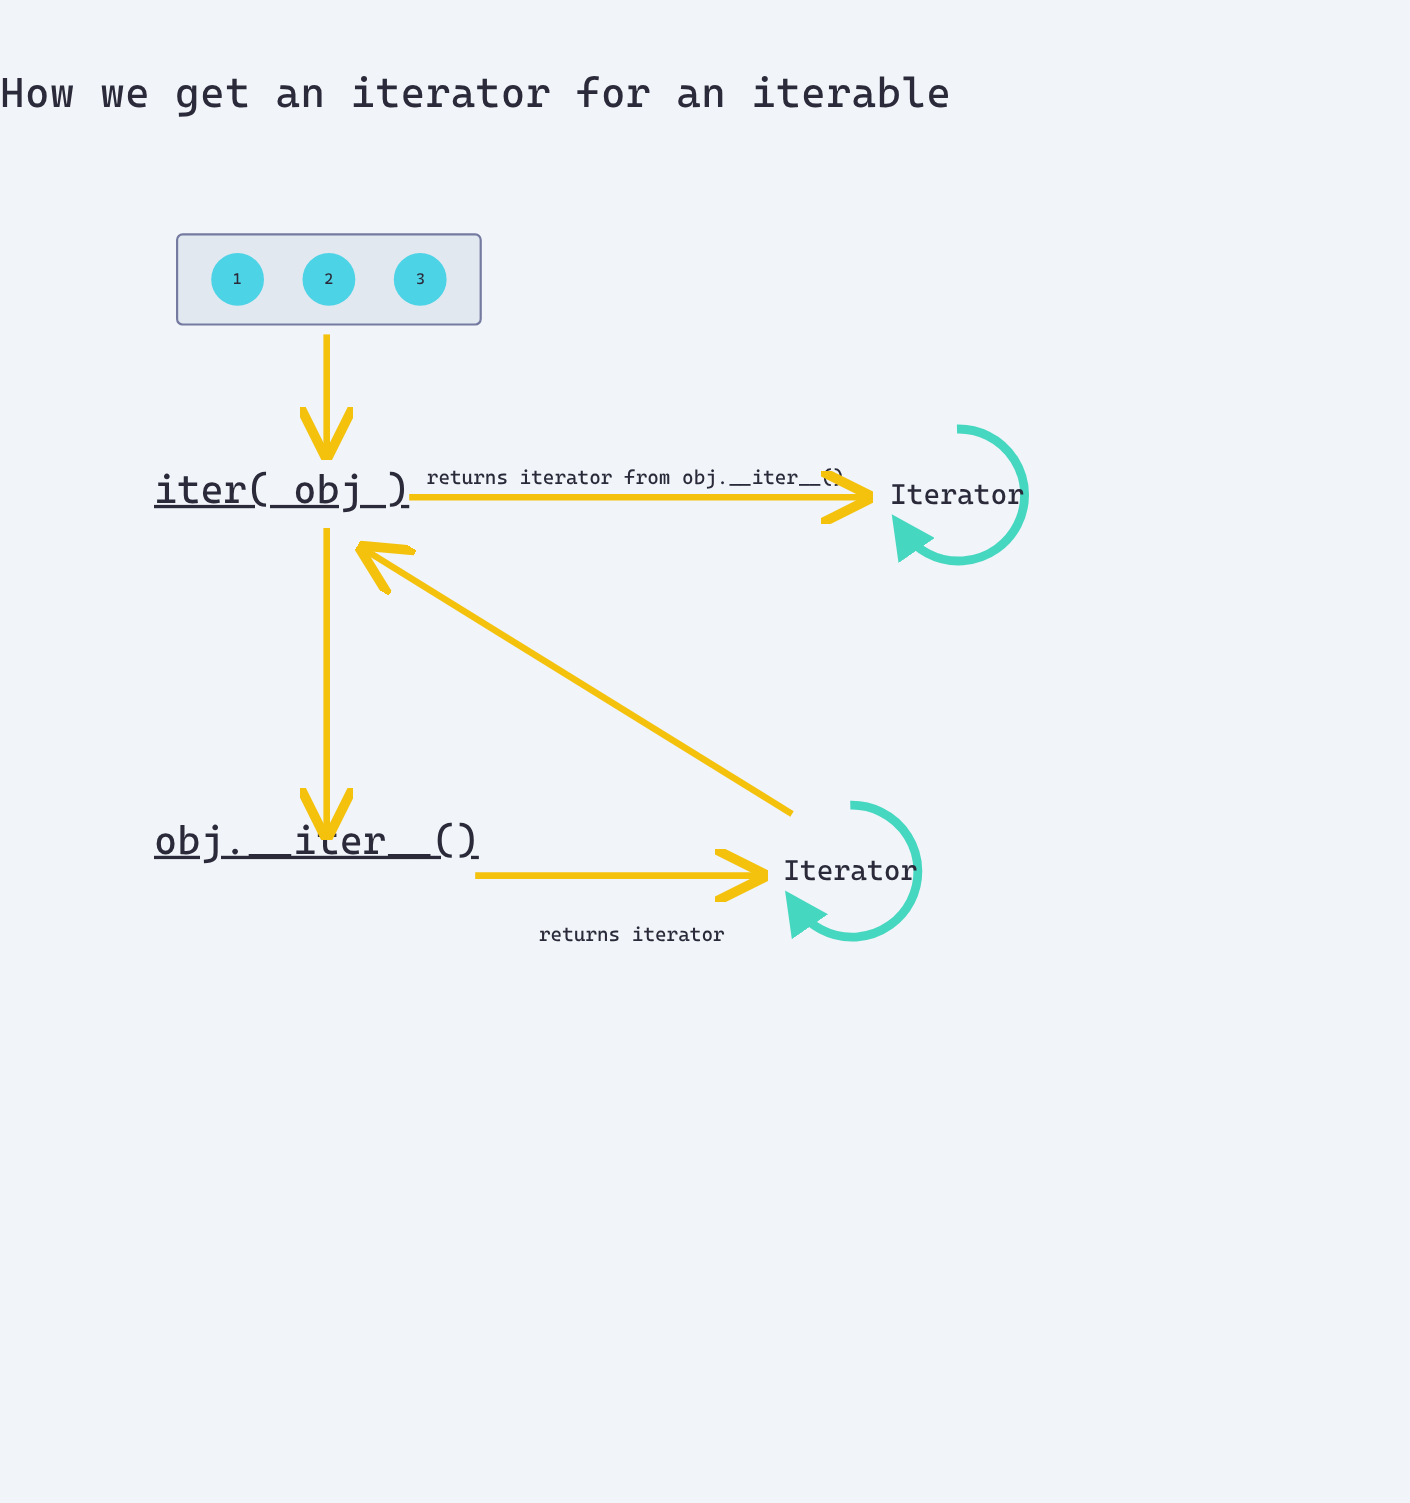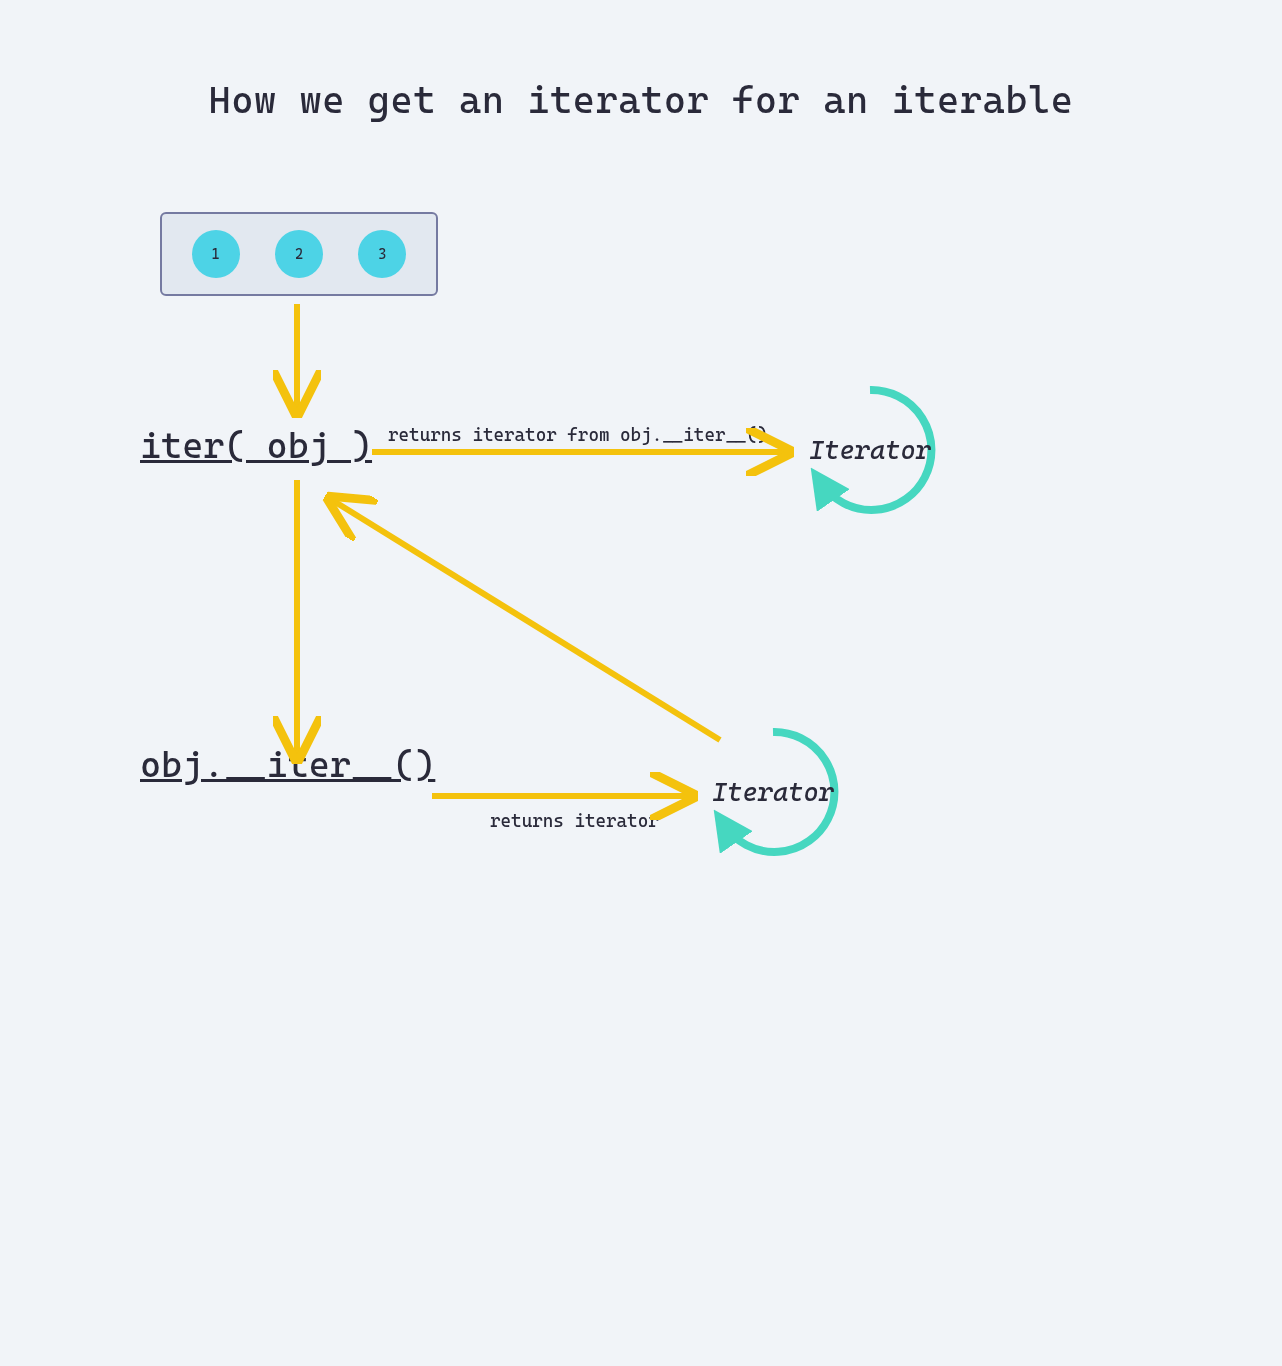--- a/index.html
+++ b/index.html
@@ -8,23 +8,23 @@
     width:1282px;
     height:1366px;
     font-family:ui-monospace,"SF Mono","Cascadia Code",Menlo,Consolas,monospace;
     color:#2a2a3a;
     position:relative;
     overflow:hidden;
   }
 
   .title{
     position:absolute;
-    top:78px;
+    top:62px;
     width:100%;
-    text-align:center;
+    text-align:left;
     font-size:38px;
     font-weight:500;
     letter-spacing:.5px;
   }
 
   
   .iterable{
     position:absolute;
     top:212px;
     left:160px;
@@ -61,33 +61,32 @@
   
   .iter-badge{
     position:absolute;
     width:140px;height:140px;
   }
   .iter-badge svg{position:absolute;inset:0}
   .iter-badge .lbl{
     position:absolute;inset:0;
     display:flex;align-items:center;justify-content:center;
     font-size:26px;
-    font-style:italic;
   }
   .iter-badge.one{ top:380px; left:800px; }
   .iter-badge.two{ top:722px; left:703px; }
 
   
   .cap{
     position:absolute;
     font-size:18px;
     white-space:nowrap;
   }
   .cap.c1{ top:424px; left:388px; }
-  .cap.c2{ top:810px; left:490px; }
+  .cap.c2{ top:839px; left:490px; }
 
   
   svg.arrows{
     position:absolute;inset:0;
     width:1282px;height:1366px;
     pointer-events:none;
   }
 </style>
 </head>
 <body>

